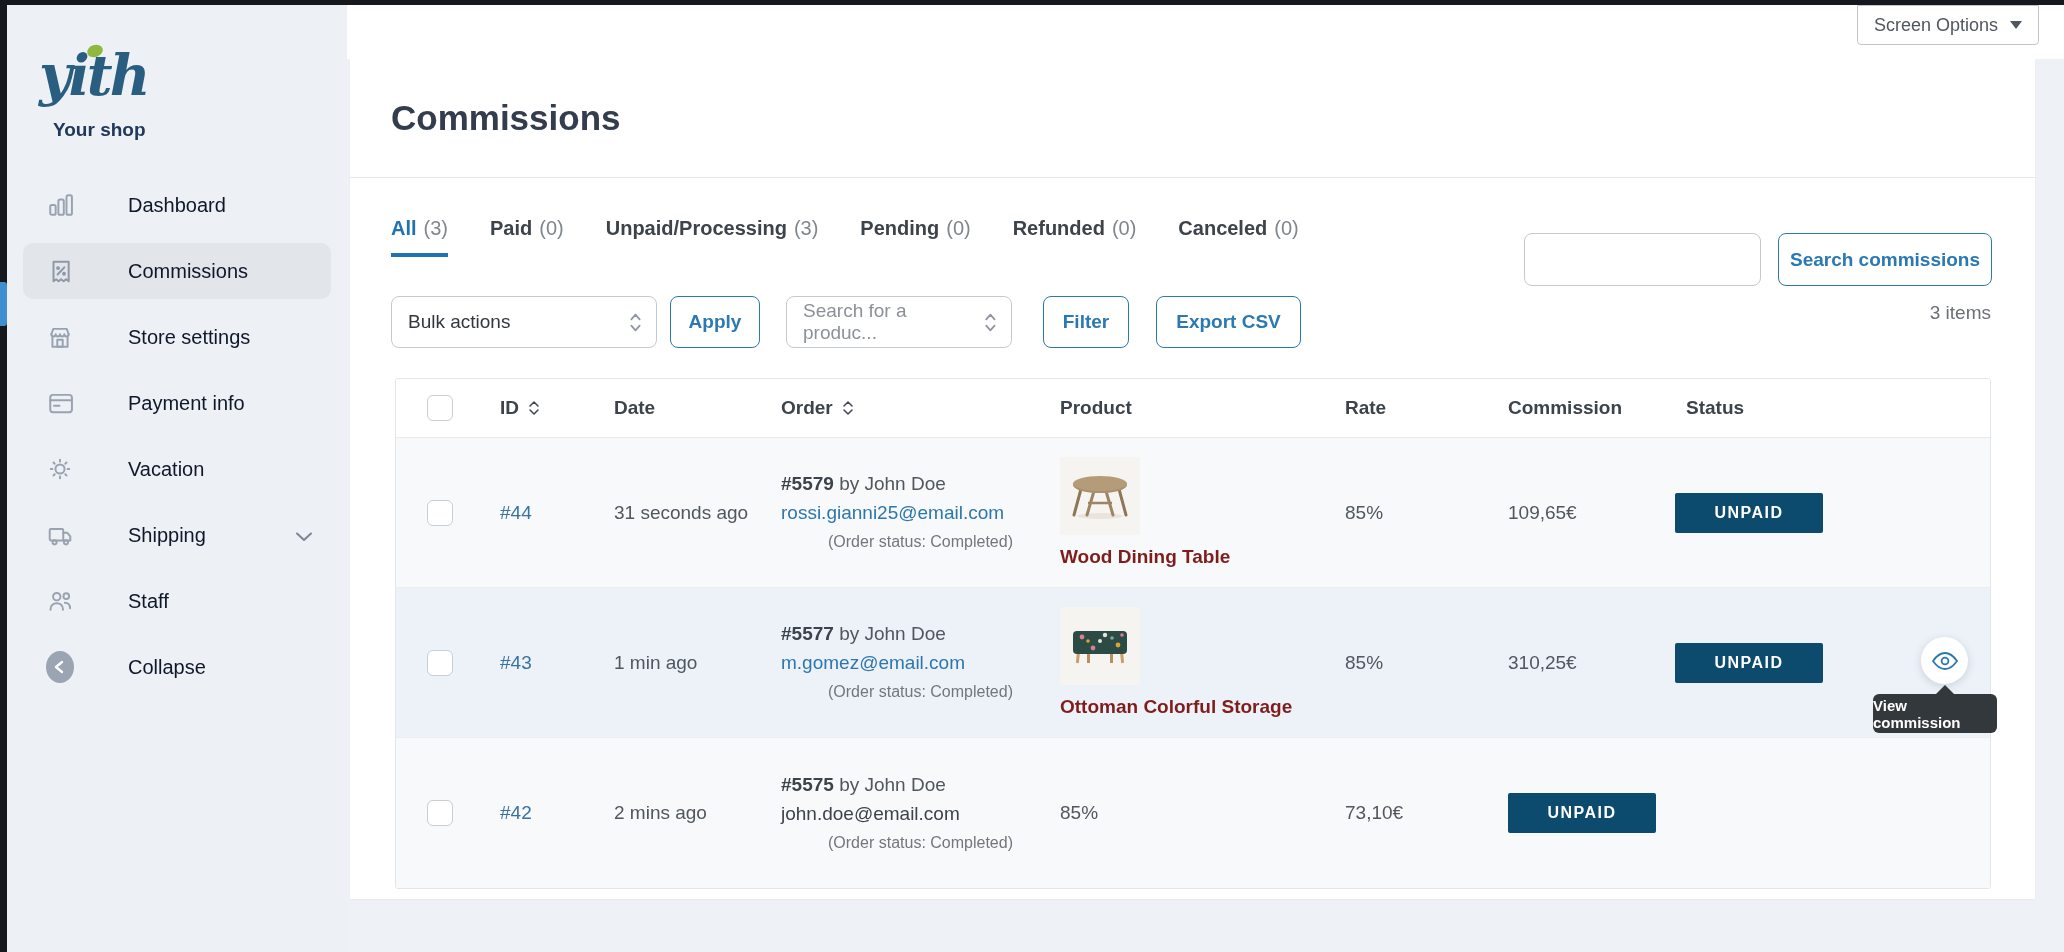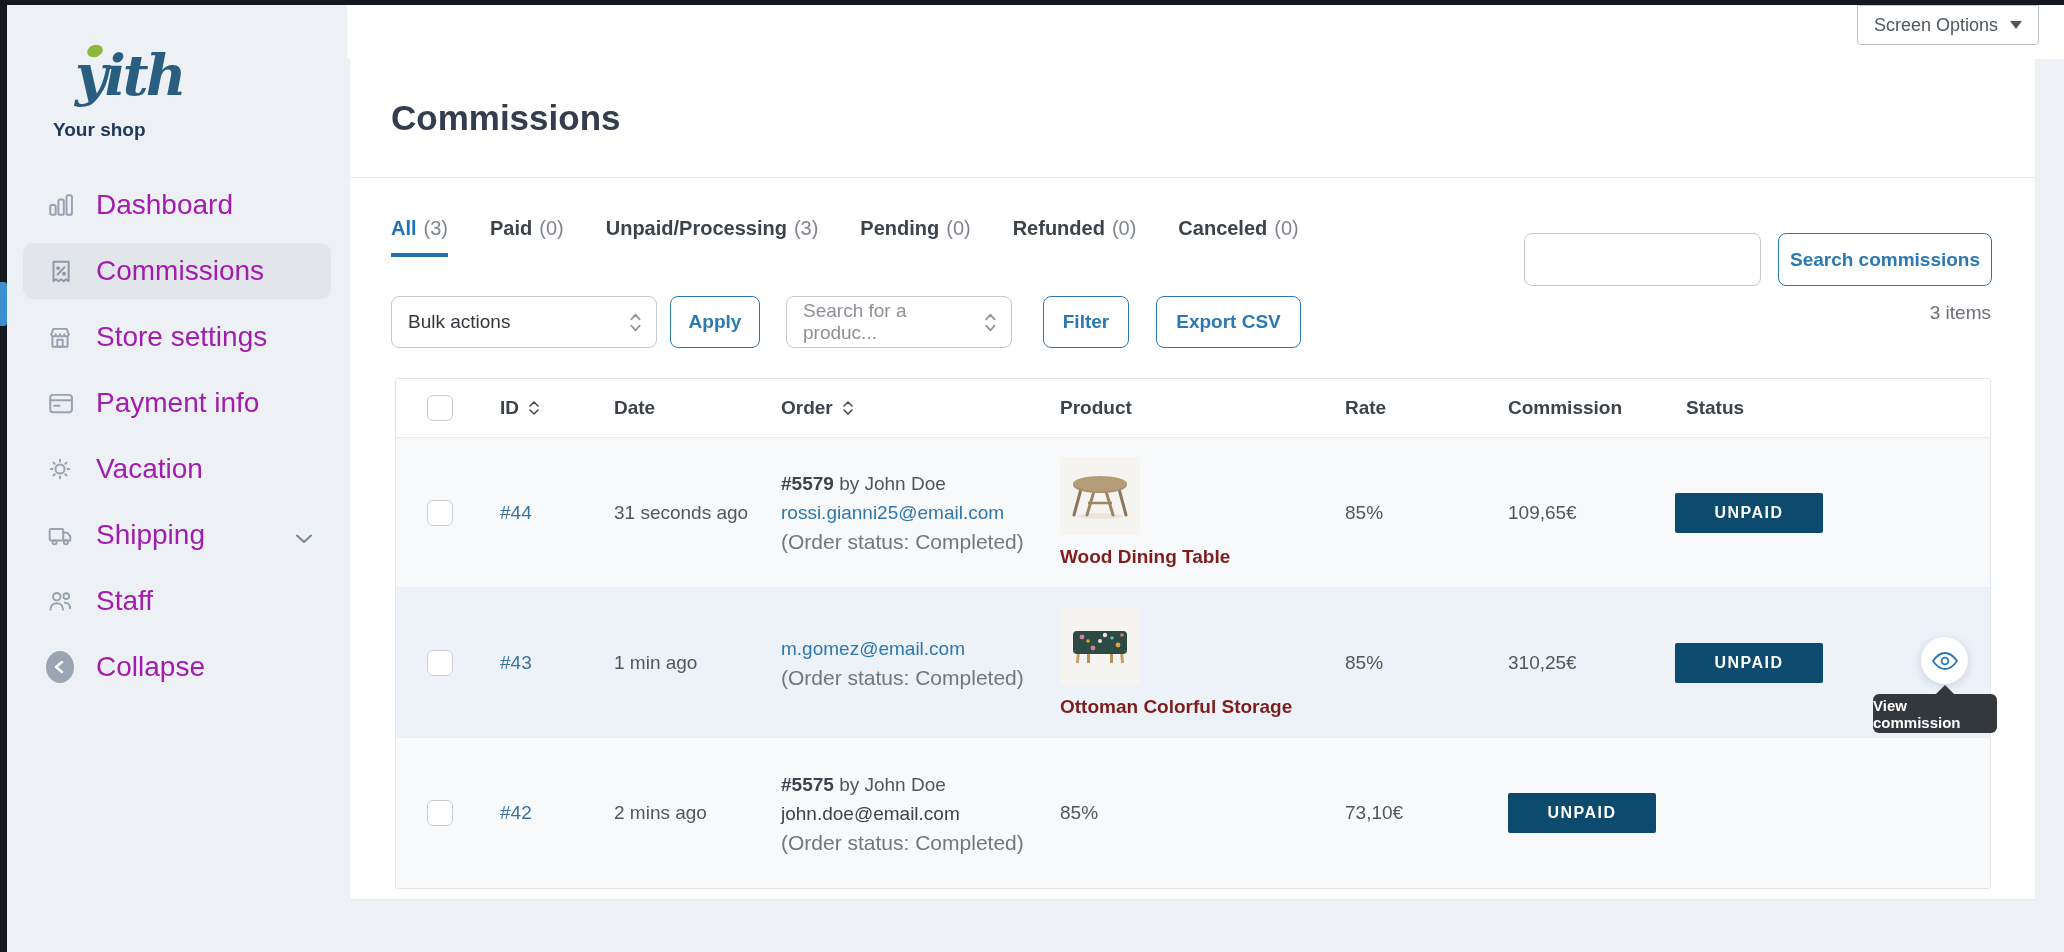--- a/index.html
+++ b/index.html
@@ -11,29 +11,29 @@
     overflow:hidden;
     color:#3c434a;
   }
   
   .frame-top  { position:absolute; top:0; left:0; width:2064px; height:5px;  background:#15181d; z-index:60; }
   .frame-left { position:absolute; top:0; left:0; width:7px;  height:952px; background:#15181d; z-index:59; }
   .accent-mark{ position:absolute; left:0; top:282px; width:7px; height:44px; background:#3e8fd0; border-radius:0 3px 3px 0; z-index:61; }
 
   
   .sidebar { position:absolute; left:7px; top:5px; width:340px; height:947px; background:#edf0f4; }
-  .logo-wrap { position:relative; padding:42px 0 0 68px; }
+  .logo-wrap { position:relative; padding:42px 0 0 32px; }
   .logo-text { font-family:"DejaVu Serif", serif; font-style:italic; font-weight:bold;
                font-size:56px; line-height:1; color:#2a5e80; letter-spacing:-3px; }
   .logo-dot  { position:absolute; left:80px; top:40px; width:16px; height:12px;
                background:#8fb93e; border-radius:50%; transform:rotate(-18deg); }
   .shop-name { margin:16px 0 0 46px; font-size:19px; font-weight:bold; color:#20395a; }
   .menu { margin-top:36px; padding:0 16px; }
   .menu-item { display:flex; align-items:center; height:56px; margin-bottom:10px;
-               padding:0 18px 0 23px; border-radius:10px; color:#a21caf; font-size:28px; cursor:pointer; }
+               padding:0 18px 0 23px; border-radius:10px; color:#0f172a; font-size:20px; cursor:pointer;gap:32px; }
   .menu-item.active { background:#e2e5ea; }
   .menu-item .mi-icon { width:28px; height:28px; flex:0 0 28px; display:flex; align-items:center; justify-content:center; }
   .menu-item .mi-label { margin-left:22px; }
   .menu-item .mi-caret { margin-left:auto; }
   .collapse-circle { width:32px; height:32px; border-radius:50%; background:#9aa4b2;
                      display:flex; align-items:center; justify-content:center; }
 
   
   .main-topband { position:absolute; left:347px; top:5px; width:1717px; height:54px; background:#ffffff; }
   .screen-options { position:absolute; top:5px; right:25px; height:40px; padding:0 16px;
@@ -85,21 +85,21 @@
   .th.cb-col, .cell.cb-col { padding-left:31px; }
   .row { background:#f8f9fa; border-bottom:1px solid #eceef1; height:150px; align-items:center; }
   .row:last-child { border-bottom:none; }
   .row.hovered { background:#edf2f8; }
   .cell { font-size:19px; color:#50575e; }
   .id-link { color:#39719f; text-decoration:none; cursor:pointer; }
   .order-cell { line-height:29px; }
   .order-num { font-weight:bold; color:#3c434a; }
   .order-email { color:#2e77ae; cursor:pointer; }
   .order-email.plain { color:#3c434a; cursor:default; }
-  .order-status { font-size:21px; color:#72777d; margin-top:0; }
+  .order-status { font-size:16px; color:#72777d; margin-top:0;text-align:center; }
   .product-cell { display:flex; flex-direction:column; justify-content:center; gap:11px; height:100%; padding:14px 0; }
   .thumb { width:80px; height:78px; border-radius:2px; overflow:hidden; }
   .product-link { font-weight:bold; color:#7f1d1d; font-size:19px; cursor:pointer; }
   .badge { width:148px; height:40px; background:#0c4a6e; border-radius:2px; color:#fff;
            display:flex; align-items:center; justify-content:center;
            font-size:16px; font-weight:600; letter-spacing:1.5px; }
   .checkbox { appearance:none; -webkit-appearance:none; width:26px; height:26px; background:#fff;
               border:1.5px solid #c9ced4; border-radius:6px; cursor:pointer; display:block; }
 
   
@@ -362,20 +362,21 @@
       <div class="cell"></div>
     </div>
 
     <div class="tgrid row hovered">
       <div class="cell cb-col">
           <input type="checkbox" class="checkbox" style="">
         </div>
       <div class="cell"><a class="id-link">#43</a></div>
       <div class="cell">1 min ago</div>
       <div class="cell order-cell">
+        <div><span class="order-num">#5577</span> <span>by John Doe</span></div>
         <div><span class="order-email">m.gomez@email.com</span></div>
         <div class="order-status">(Order status: Completed)</div>
       </div>
       <div class="cell product-cell">
         <span class="thumb">
           <svg width="80" height="78" viewBox="0 0 80 78">
             <rect width="80" height="78" fill="#f6f4f1"></rect>
             <rect x="17" y="45" width="3" height="11" fill="#c9a06a" transform="rotate(6 18 45)"></rect>
             <rect x="60" y="45" width="3" height="11" fill="#c9a06a" transform="rotate(-6 62 45)"></rect>
             <rect x="27" y="46" width="3" height="10" fill="#b8905e"></rect>

